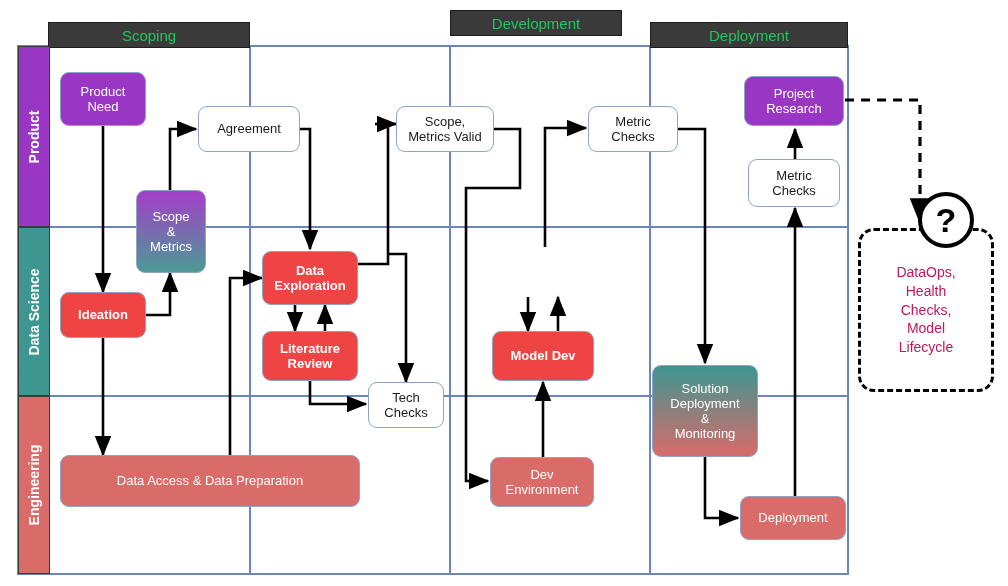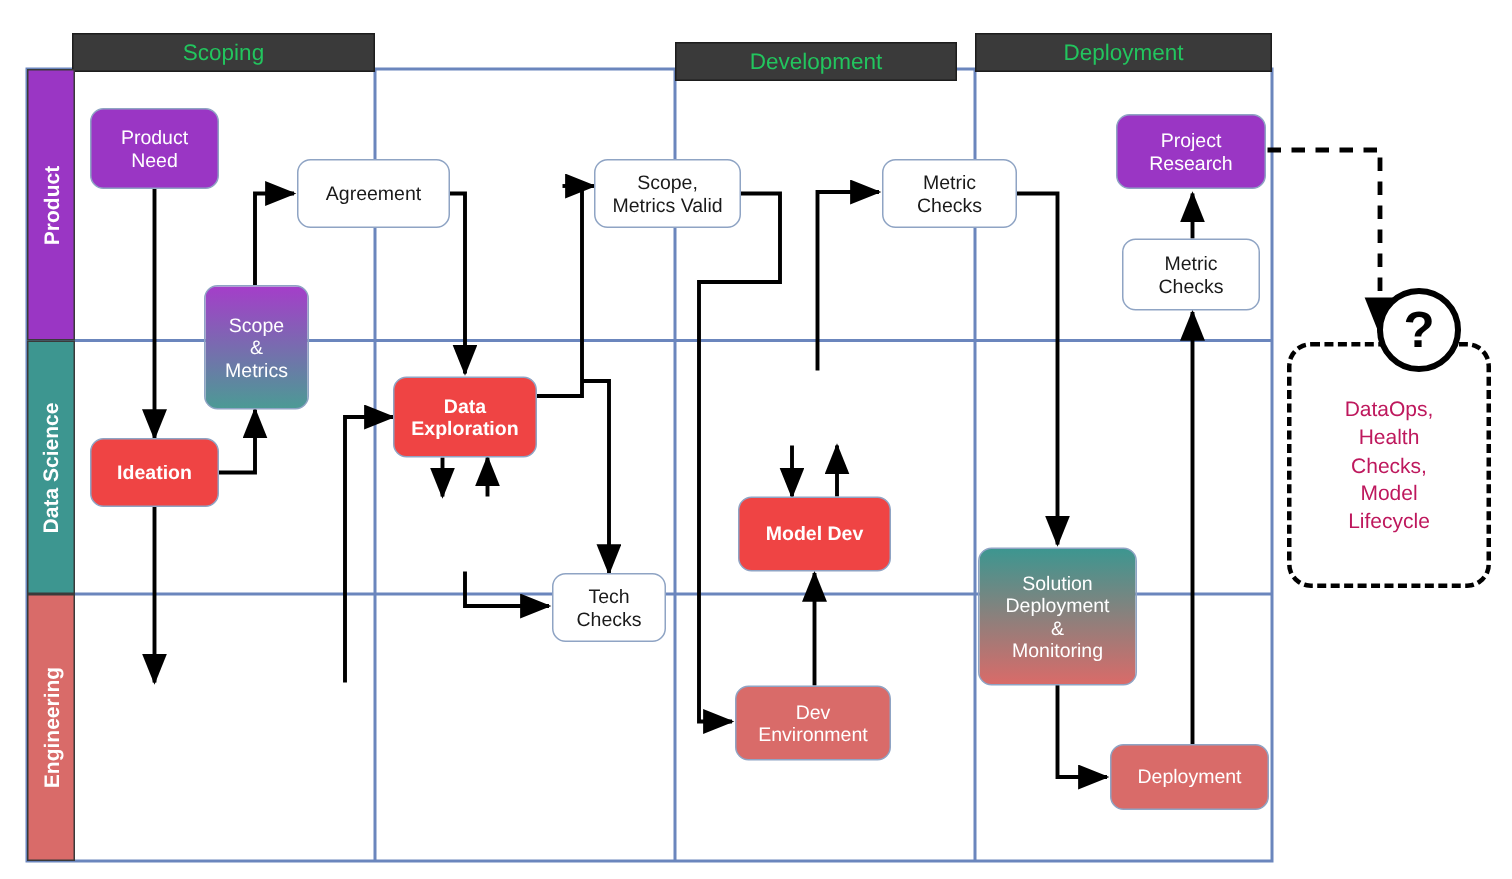--- a/index.html
+++ b/index.html
@@ -187,21 +187,21 @@
     </g>
 
     <g fill="none" stroke="#000000" stroke-width="3.2" stroke-dasharray="9 7">
       <path d="M845,100 L920,100 L920,222" marker-end="url(#arrowhead-dash)"></path>
     </g>
   </svg>
 
   <div class="phase-header" style="left:48px; top:22px; width:202px; height:26px;">
     <span>Scoping</span>
   </div>
-  <div class="phase-header" style="left:450px; top:28px; width:188px; height:26px;align-items:center;">
+  <div class="phase-header" style="left:450px; top:10px; width:172px; height:26px;align-items:center;">
     <span>Development</span>
   </div>
   <div class="phase-header" style="left:650px; top:22px; width:198px; height:26px;">
     <span>Deployment</span>
   </div>
 
   <div class="lane-label lane-product" style="left:18px; top:46px; width:32px; height:181px;">
     <span>Product</span>
   </div>
   <div class="lane-label lane-datasci" style="left:18px; top:227px; width:32px; height:169px;">
@@ -215,24 +215,27 @@
 Need</div>
 
   <div class="node grad-pt" style="left:136px; top:190px; width:70px; height:83px;">Scope
 &amp;
 Metrics</div>
 
   <div class="node white" style="left:198px; top:106px; width:102px; height:46px;">Agreement</div>
 
   <div class="node teal" style="left:60px; top:292px; width:86px; height:46px;">Ideation</div>
 
+  <div class="node red" style="left:60px; top:455px; width:300px; height:52px;">Data Access &amp; Data Preparation</div>
 
   <div class="node teal" style="left:262px; top:251px; width:96px; height:54px;">Data
 Exploration</div>
 
+  <div class="node teal" style="left:262px; top:331px; width:96px; height:50px;">Literature
+Review</div>
 
   <div class="node white" style="left:368px; top:382px; width:76px; height:46px;">Tech
 Checks</div>
 
   <div class="node white" style="left:396px; top:106px; width:98px; height:46px;">Scope,
 Metrics Valid</div>
 
 
   <div class="node teal" style="left:492px; top:331px; width:102px; height:50px;">Model Dev</div>
 

